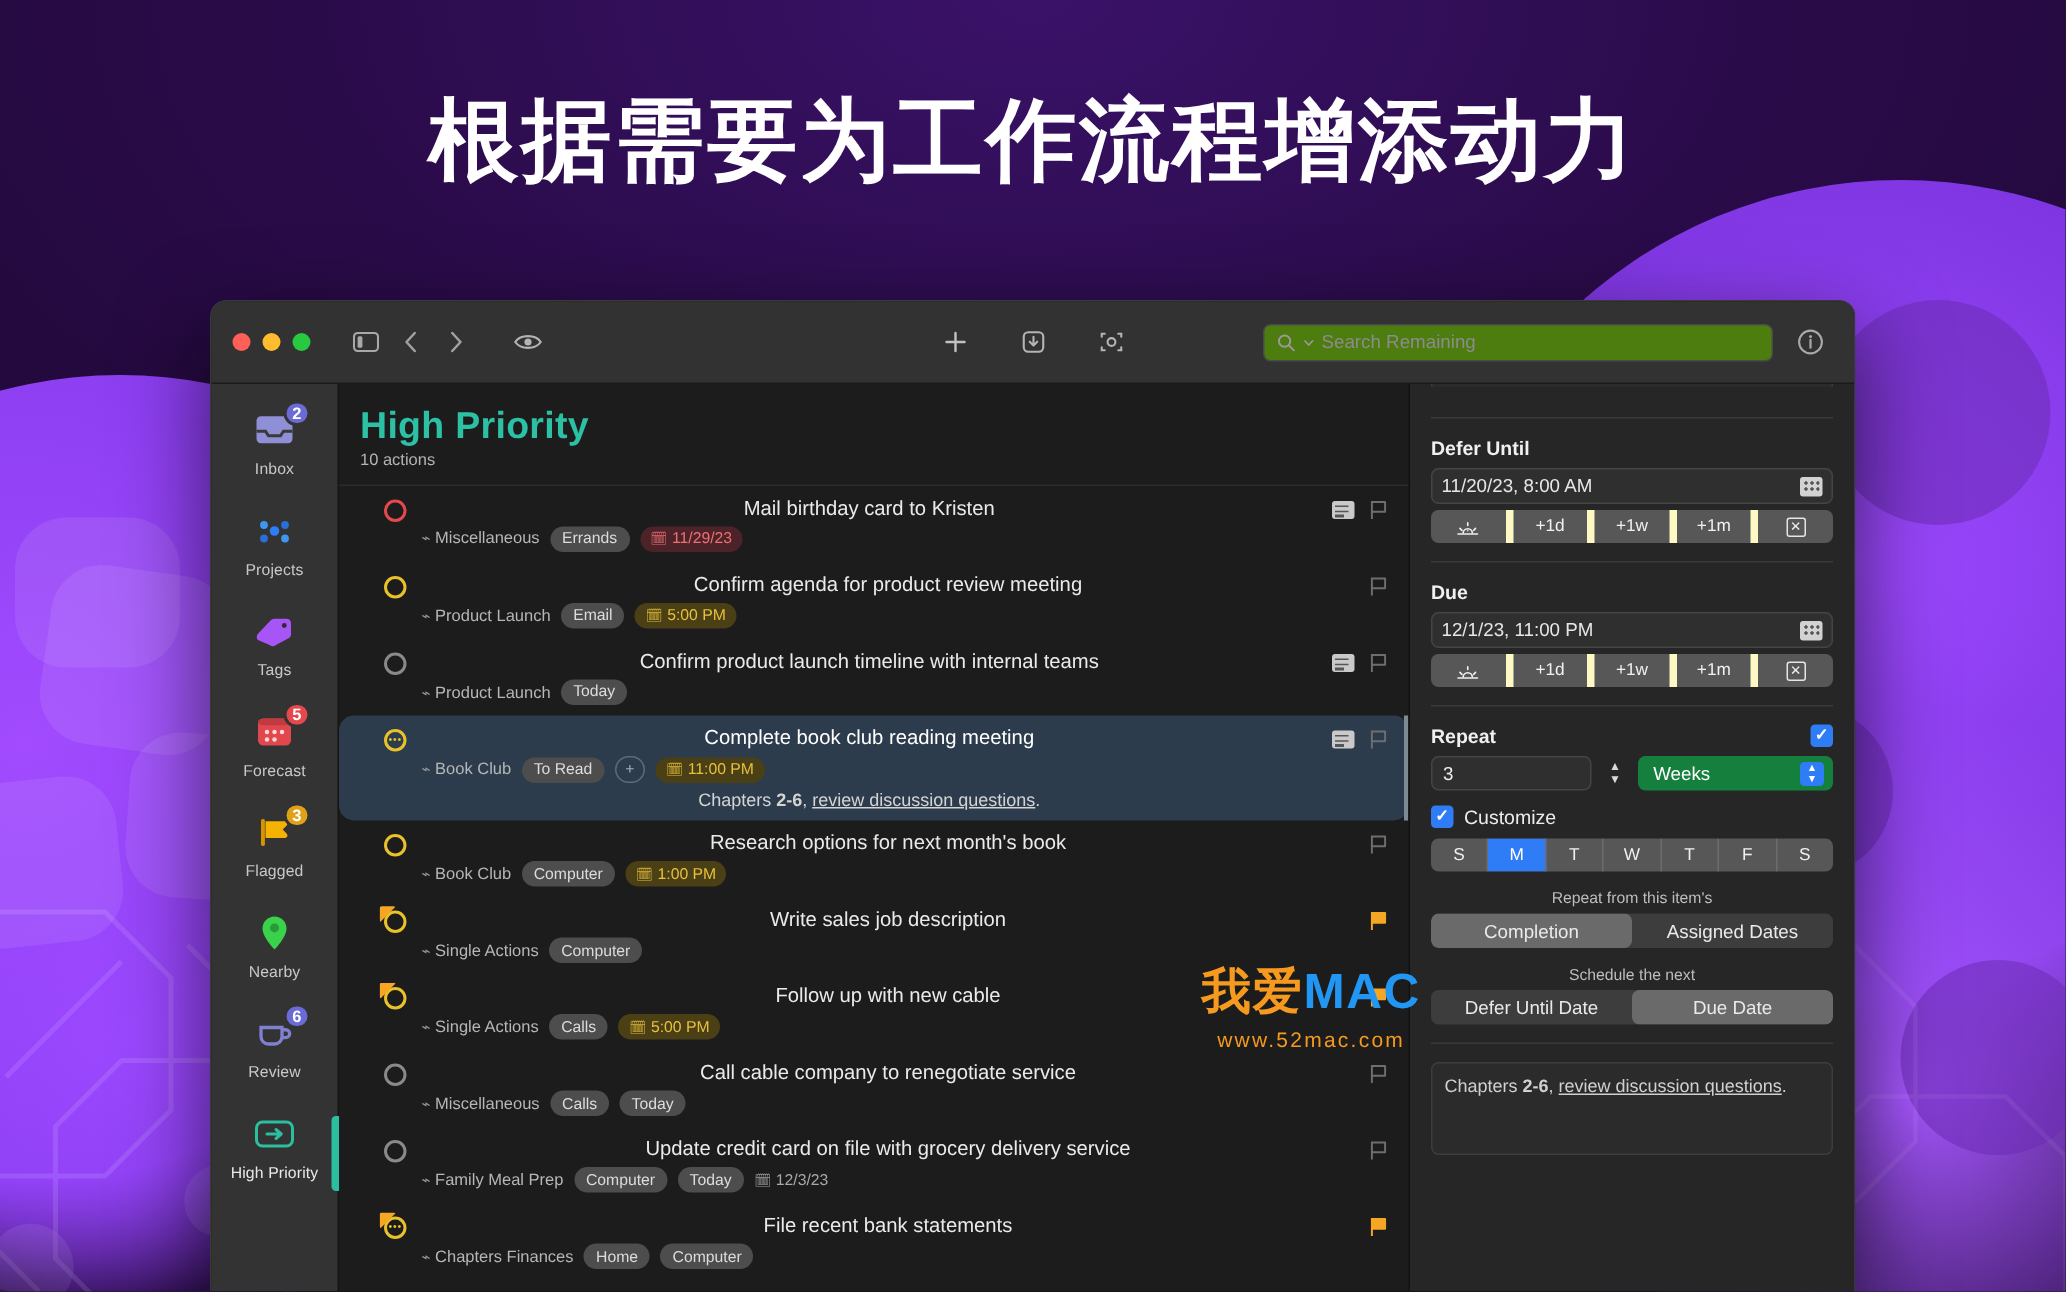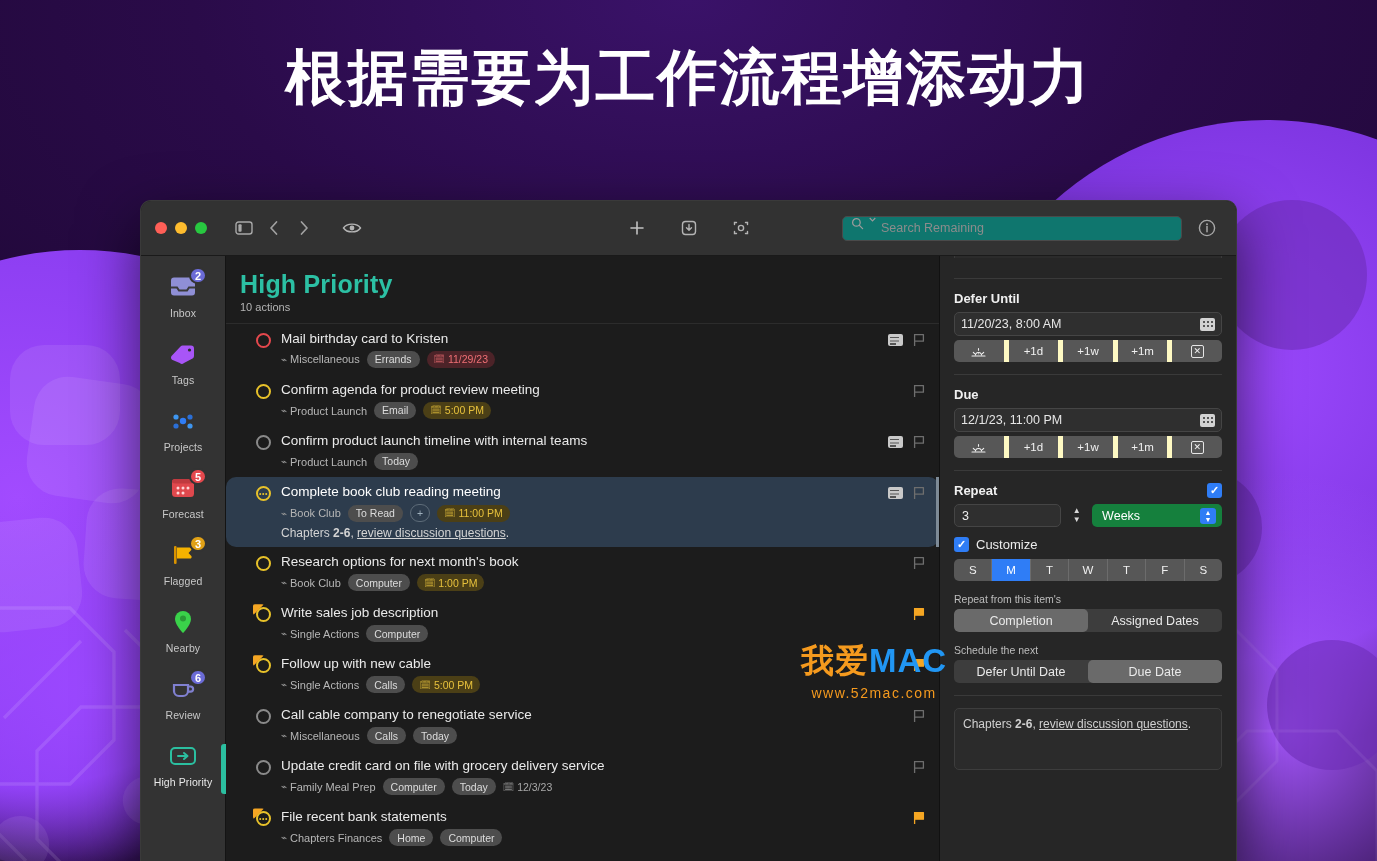--- a/index.html
+++ b/index.html
@@ -36,21 +36,21 @@
   .sq3 { left:85px; top:490px; width:115px; height:110px; transform:rotate(4deg); }
   .sq4 { left:10px; top:345px; width:110px; height:100px; }
   .lattice {
     position:absolute; left:-40px; bottom:-60px; width:330px; height:340px;
     opacity:.22;
   }
   .lattice2 { position:absolute; right:-40px; bottom:-40px; width:300px; height:300px; opacity:.14; }
 
   
   #headline {
-    position:absolute; top:46px; left:0; width:100%;
+    position:absolute; top:62px; left:0; width:100%;
     text-align:center; color:#ffffff;
     font-size:60px; line-height:1.05; font-weight:700;
     letter-spacing:2px;
     font-family:"Liberation Sans", sans-serif;
   }
 
   
   #window {
     position:absolute; left:140px; top:200px; width:1097px; height:661px;
     background:#1e1e1e;
@@ -73,22 +73,22 @@
   .tl { width:12px; height:12px; border-radius:50%; }
   .tl.red{background:#ff5f57;} .tl.yellow{background:#febc2e;} .tl.green{background:#28c840;}
   .tbtn { width:30px; height:26px; display:flex; align-items:center; justify-content:center;
           color:#a8a8a8; }
   .tbtn svg { display:block; }
   .toolbar-mid { position:absolute; left:0; right:0; display:flex; justify-content:center; gap:22px; pointer-events:none; }
   .toolbar-mid .tbtn { pointer-events:auto; }
   .toolbar-right { margin-left:auto; display:flex; align-items:center; gap:10px; }
   #searchbox {
     width:340px; height:25px; border-radius:5px;
-    background:#0f766e; border:1px solid #4a4a4a;
-    display:flex; padding:0 8px; gap:5px;
+    background:#4d7c0f; border:1px solid #4a4a4a;
+    display:flex; align-items:center; padding:0 8px; gap:5px;
   }
   #searchbox input {
     flex:1; background:transparent; border:none; outline:none;
     color:#ddd; font-size:12.5px; font-family:"Liberation Sans", sans-serif;
   }
   #searchbox input::placeholder { color:#8c8c8c; }
 
   
   #body { flex:1; display:flex; min-height:0; }
 
@@ -133,21 +133,21 @@
   }
   .circle.red   { border-color:#e5484d; }
   .circle.amber { border-color:#e8c22a; }
   .circle .dots { position:absolute; inset:0; display:flex; align-items:center; justify-content:center;
                   color:#e8c22a; font-size:7px; letter-spacing:.5px; line-height:1; }
   .circle .corner {
     position:absolute; left:-5px; top:-5px; width:11px; height:11px;
     background:#f5a623; border-radius:2px 2px 0 2px;
     clip-path: polygon(0 0, 100% 0, 0 100%);
   }
-  .tbody { flex:1; min-width:0; }
+  .tbody { flex:1; min-width:0;text-align:center; }
   .tname { font-size:13.5px; color:#eaeaea; line-height:1.25; }
   .task.selected .tname { color:#ffffff; }
   .tmeta { display:flex; align-items:center; gap:7px; margin-top:3px; flex-wrap:wrap; }
   .proj { font-size:11px; color:#b6b6b6; display:flex; align-items:center; gap:3px; }
   .proj .pdot { color:#9a9a9a; font-size:10px; }
   .chip {
     font-size:10.5px; color:#dcdcdc; background:#4d4d4d;
     border-radius:9px; padding:1.5px 8px; line-height:1.35;
   }
   .chip.plus { background:transparent; border:1px solid #5d6b78; color:#9fb0bd; padding:1px 6px; }
@@ -218,21 +218,21 @@
   .select .arrows { margin-left:auto; width:16px; height:16px; border-radius:3px; background:#2f7df6;
                     display:flex; flex-direction:column; align-items:center; justify-content:center;
                     gap:0px; color:#fff; font-size:7px; line-height:1; }
   .cust-row { display:flex; align-items:center; gap:7px; margin-top:10px; }
   .cust-row span { font-size:13px; color:#ececec; }
   .dow { display:flex; height:22px; margin-top:7px; background:#575757; border-radius:5px; overflow:hidden; }
   .dow div { flex:1; display:flex; align-items:center; justify-content:center;
              font-size:11.5px; color:#f0f0f0; border-right:1px solid #6c6c6c; }
   .dow div:last-child{ border-right:none; }
   .dow div.on { background:#2f7df6; color:#fff; }
-  .mini-label { font-size:10.5px; color:#bdbdbd; text-align:left; margin-top:12px; }
+  .mini-label { font-size:10.5px; color:#bdbdbd; text-align:center; margin-top:12px; }
   .seg { display:flex; height:23px; margin-top:4px; background:#3d3d3d; border-radius:5px; overflow:hidden; }
   .seg div { flex:1; display:flex; align-items:center; justify-content:center;
              font-size:12.5px; color:#eaeaea; }
   .seg div.on { background:#6a6a6a; border-radius:5px; }
   .notebox {
     margin-top:12px; min-height:62px; background:#2b2b2b; border:1px solid #3d3d3d;
     border-radius:5px; padding:7px 8px; font-size:12px; color:#d0d0d0; line-height:1.45;
   }
   .notebox b{font-weight:700;} .notebox u{text-decoration:underline;}
 
@@ -365,38 +365,38 @@
               <path d="M3 12.5 h6 l2 3 h8 l2 -3 h6" fill="none" stroke="#3a3a3a" stroke-width="2"></path>
             </svg>
           <div class="badge" style="background:#6b6bd6">2</div>
         </div>
         <div class="side-label">Inbox</div>
       </div>
 
       <div class="side-item">
         <div class="side-icon">
           <svg width="30" height="24" viewBox="0 0 30 24">
-              <path d="M4 13.5 L12.5 4.5 a3 3 0 0 1 2.2 -1 H23 a3 3 0 0 1 3 3 v7.5 a3 3 0 0 1 -1 2.2 L16 21 a3 3 0 0 1 -4.2 0 L4 17.7 a3 3 0 0 1 0 -4.2 Z" fill="#a855f7"></path>
-              <circle cx="21.5" cy="8" r="1.6" fill="#2d2d2d"></circle>
-            </svg>
-        </div>
-        <div class="side-label">Tags</div>
-      </div>
-
-      <div class="side-item">
-        <div class="side-icon">
-          <svg width="30" height="24" viewBox="0 0 30 24">
               <circle cx="15" cy="12" r="3.2" fill="#2f7df6"></circle>
               <circle cx="8" cy="8" r="2.6" fill="#3e96f0"></circle>
               <circle cx="22" cy="8" r="2.6" fill="#2b6fd6"></circle>
               <circle cx="8" cy="17" r="2.6" fill="#2b6fd6"></circle>
               <circle cx="22" cy="17" r="2.6" fill="#3e96f0"></circle>
             </svg>
         </div>
         <div class="side-label">Projects</div>
+      </div>
+
+      <div class="side-item">
+        <div class="side-icon">
+          <svg width="30" height="24" viewBox="0 0 30 24">
+              <path d="M4 13.5 L12.5 4.5 a3 3 0 0 1 2.2 -1 H23 a3 3 0 0 1 3 3 v7.5 a3 3 0 0 1 -1 2.2 L16 21 a3 3 0 0 1 -4.2 0 L4 17.7 a3 3 0 0 1 0 -4.2 Z" fill="#a855f7"></path>
+              <circle cx="21.5" cy="8" r="1.6" fill="#2d2d2d"></circle>
+            </svg>
+        </div>
+        <div class="side-label">Tags</div>
       </div>
 
       <div class="side-item">
         <div class="side-icon">
           <svg width="28" height="24" viewBox="0 0 28 24">
               <rect x="3" y="3" width="22" height="18" rx="3.5" fill="#e0484d"></rect>
               <rect x="3" y="3" width="22" height="4.5" rx="3.5" fill="#c03a3f"></rect>
               <g fill="#ffd7d8">
                 <circle cx="9" cy="12" r="1.5"></circle>
                 <circle cx="14" cy="12" r="1.5"></circle>

